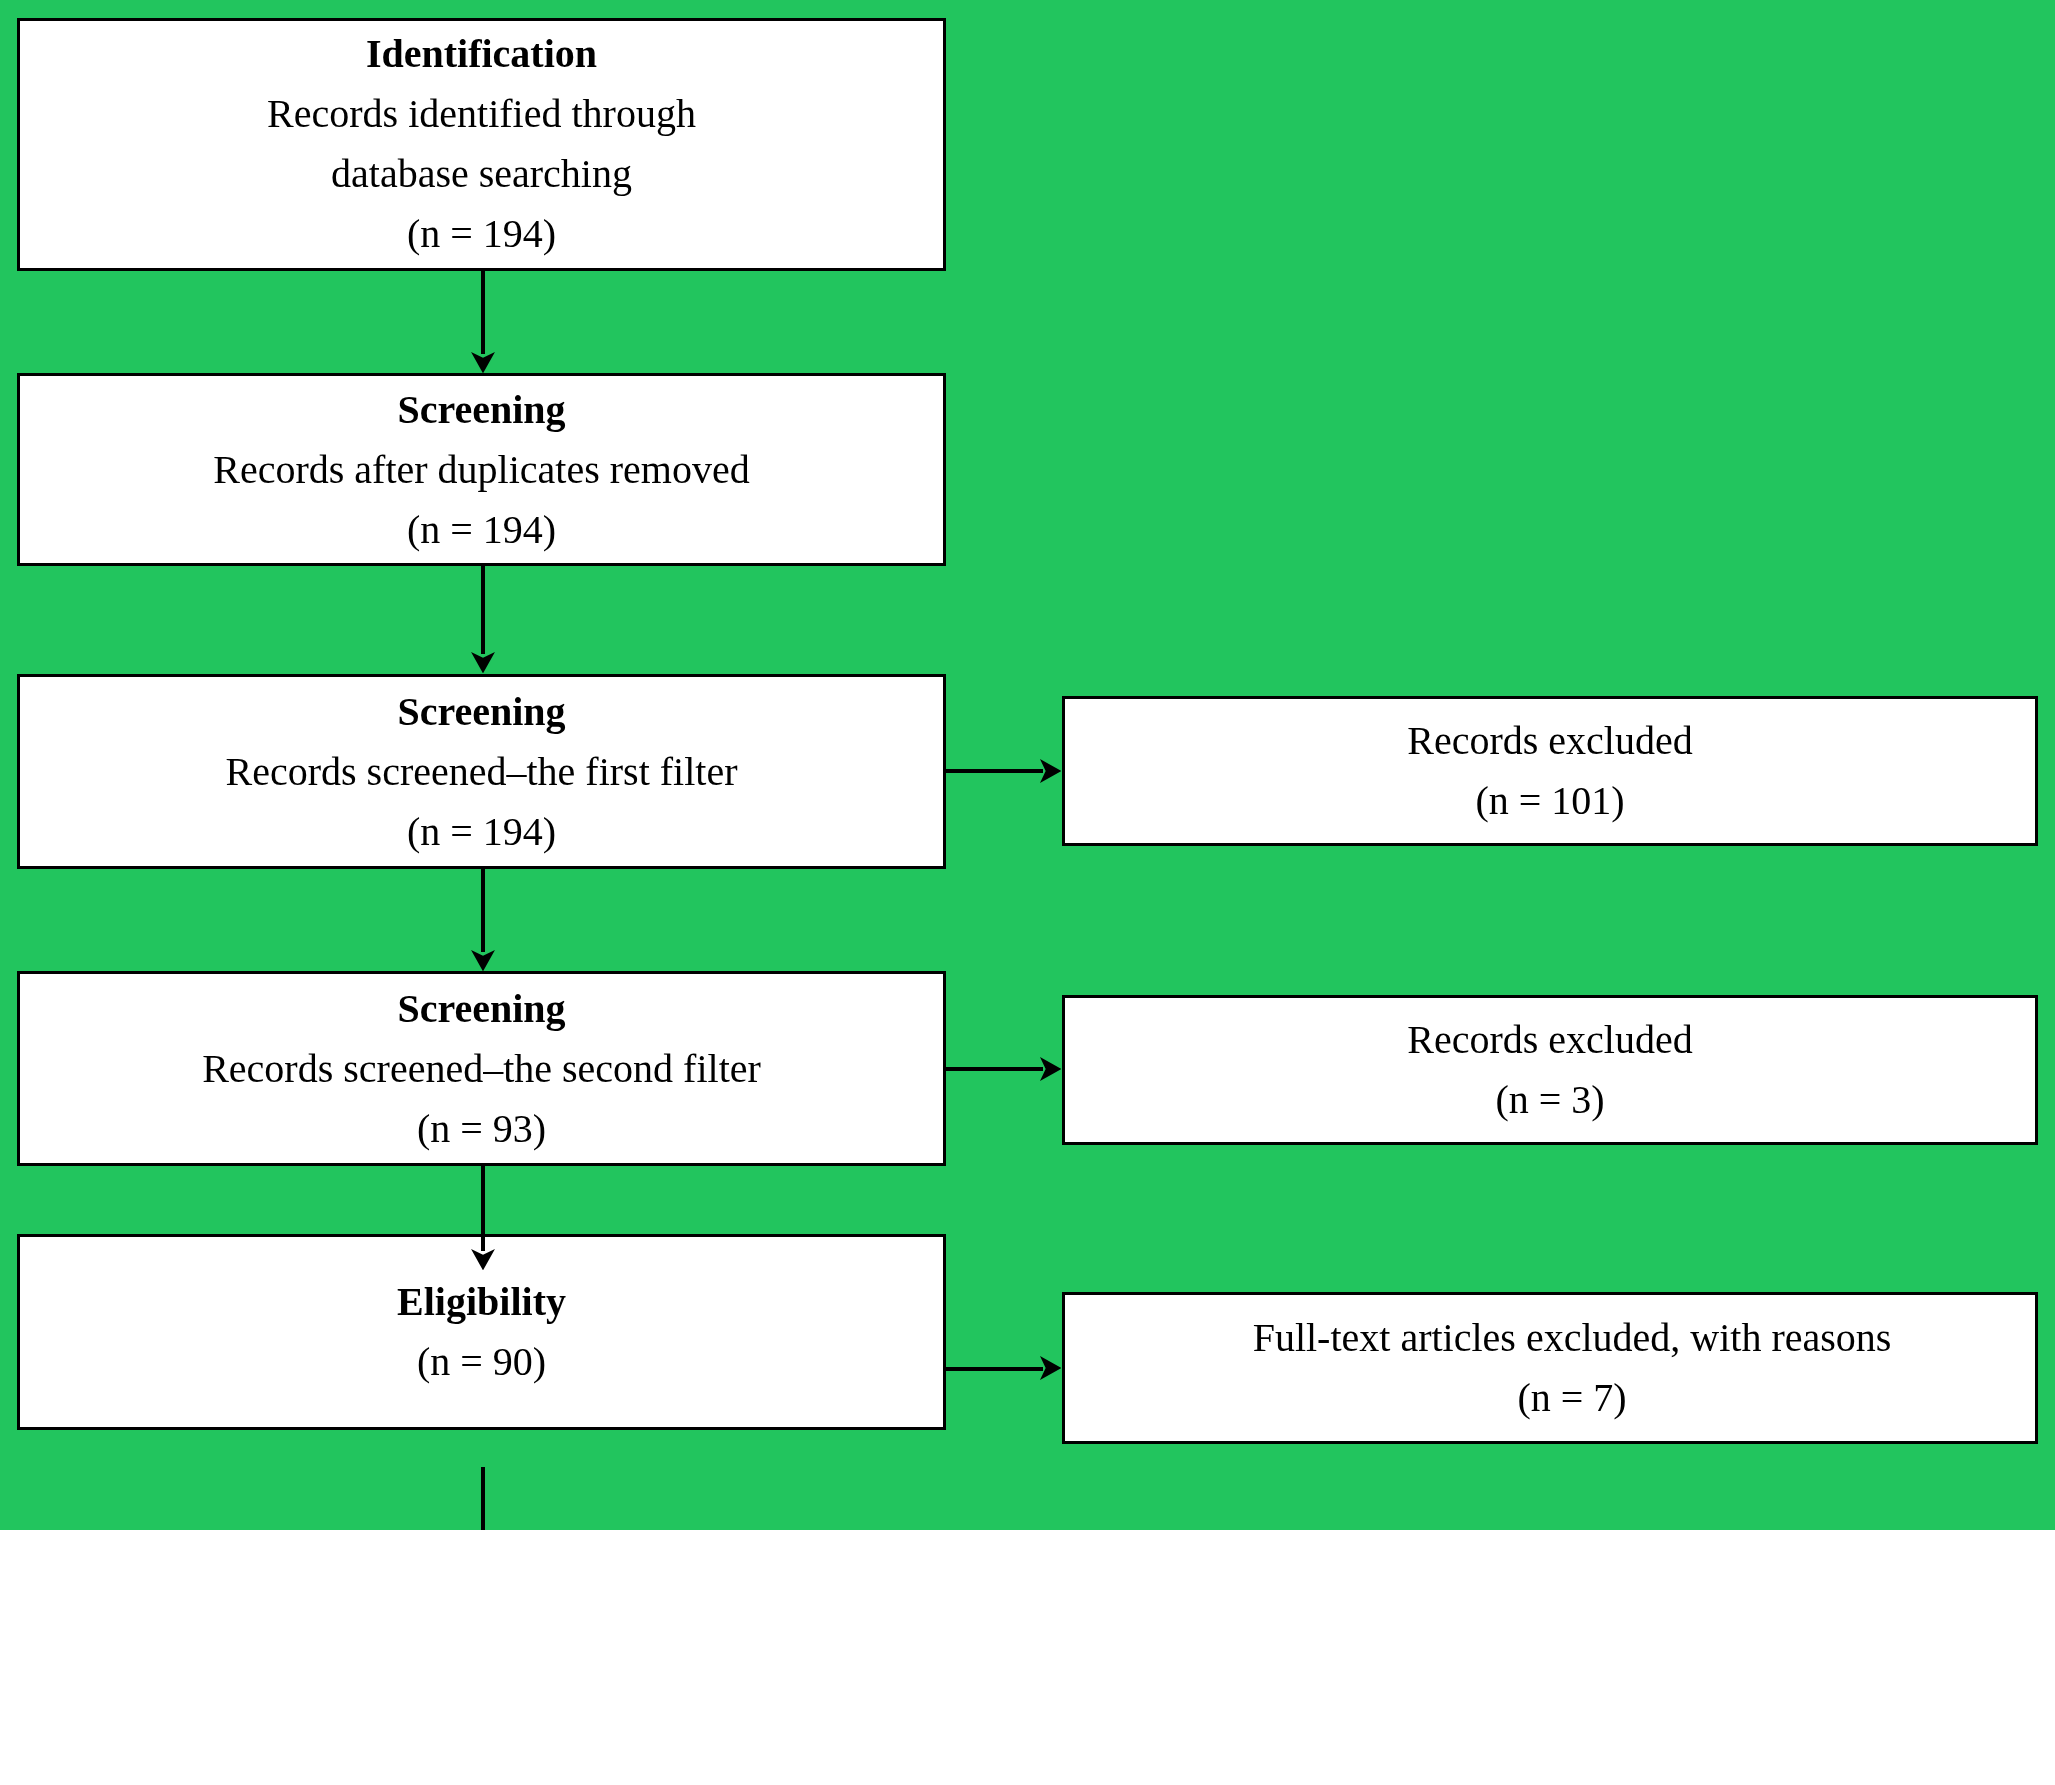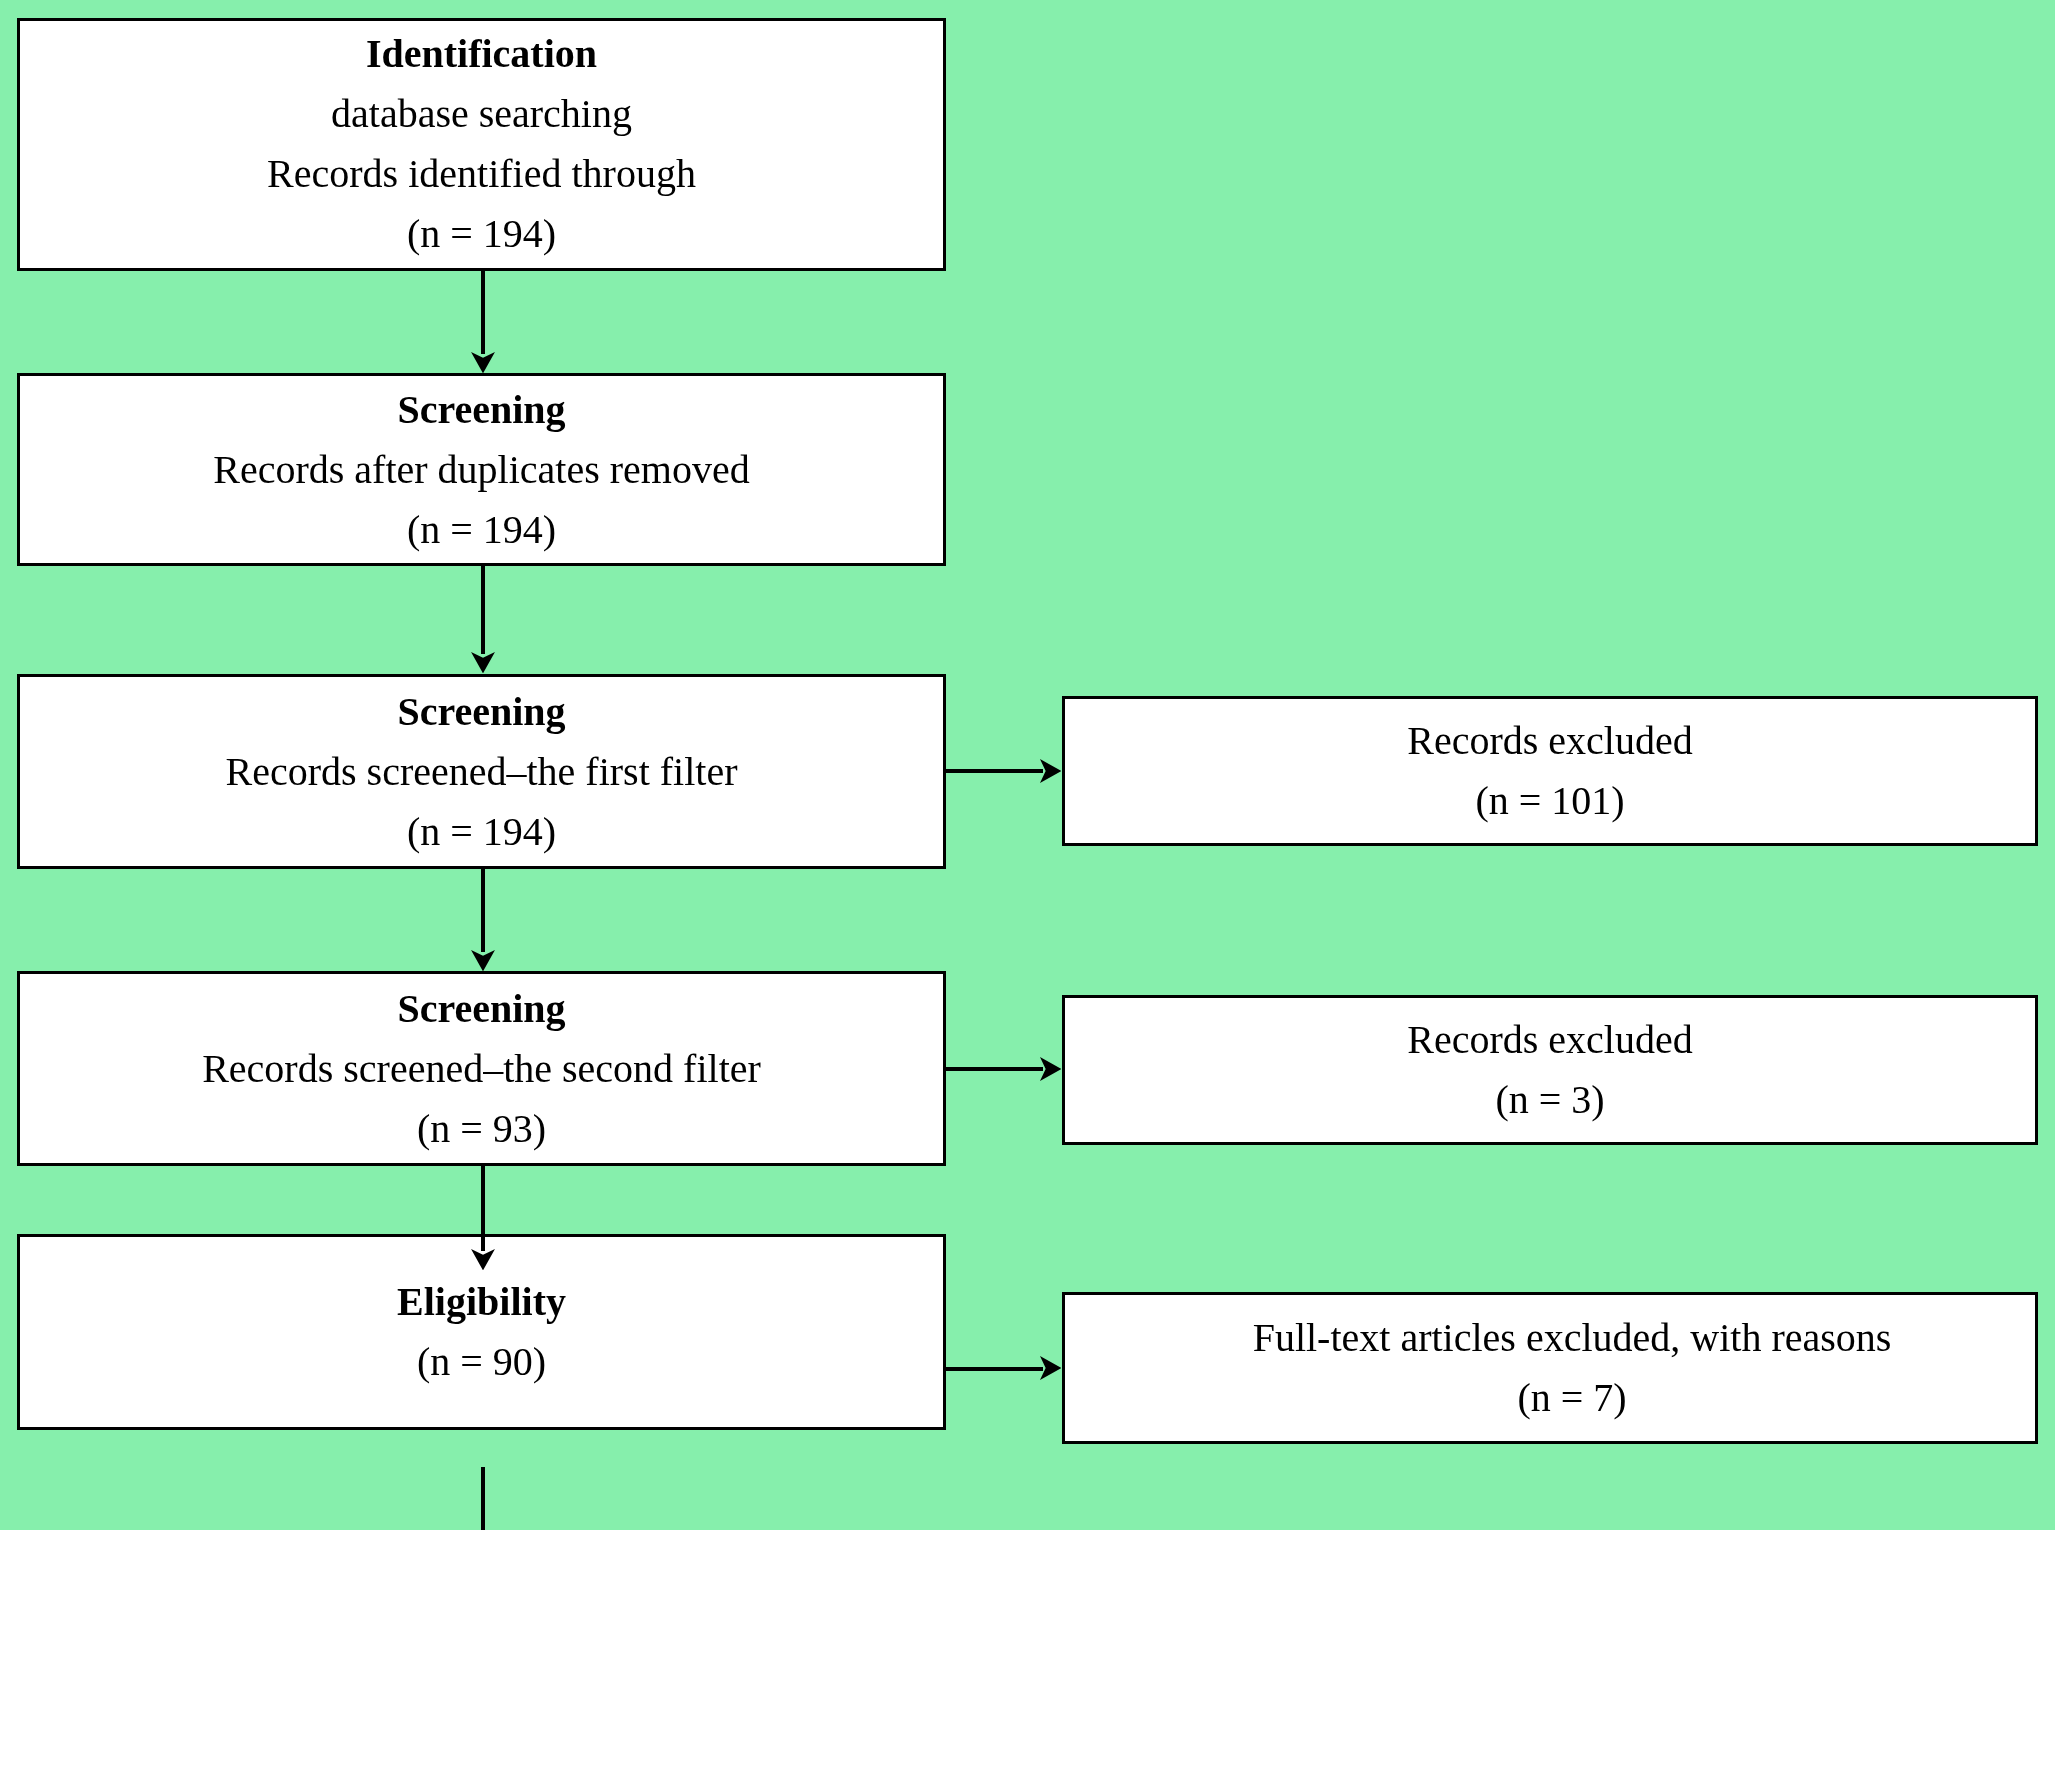--- a/index.html
+++ b/index.html
@@ -4,21 +4,21 @@
 <style>
   html, body {
     margin: 0;
     padding: 0;
     background: #ffffff;
   }
   #canvas {
     position: relative;
     width: 2056px;
     height: 1530px;
-    background: #86efac;
+    background: #22c55e;
     font-family: "Liberation Serif", "DejaVu Serif", serif;
     color: #000000;
     overflow: hidden;
   }
   .box {
     position: absolute;
     box-sizing: border-box;
     border: 3.8px solid #000000;
     background: #ffffff;
     display: flex;
@@ -55,22 +55,22 @@
     display: block;
   }
 </style>
 </head>
 <body>
 
 <div id="canvas">
 
   <div class="box main" style="top:17.6px;height:253px;">
     <div class="stage">Identification</div>
+    <div class="line">Records identified through</div>
     <div class="line">database searching</div>
-    <div class="line">Records identified through</div>
     <div class="line">(n = 194)</div>
   </div>
 
   <div class="box main" style="top:373px;height:193px;">
     <div class="stage">Screening</div>
     <div class="line">Records after duplicates removed</div>
     <div class="line">(n = 194)</div>
   </div>
 
   <div class="box main" style="top:674px;height:195px;">

